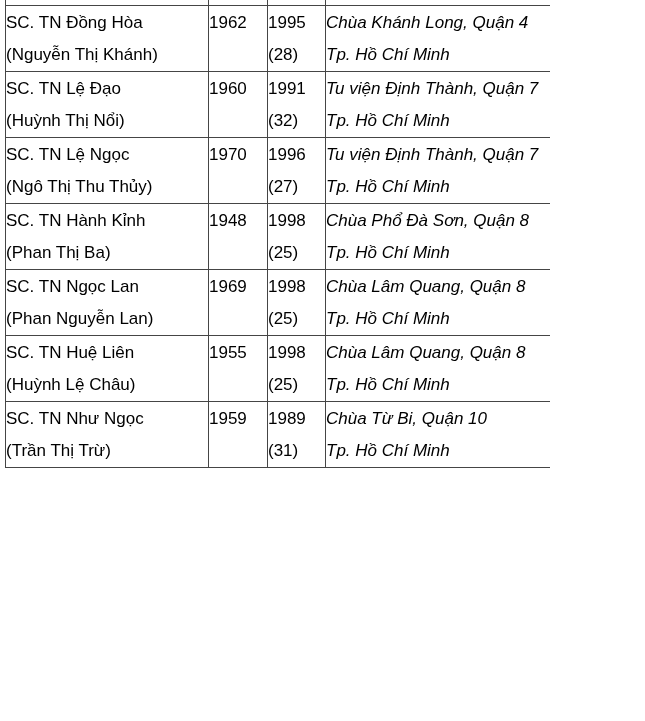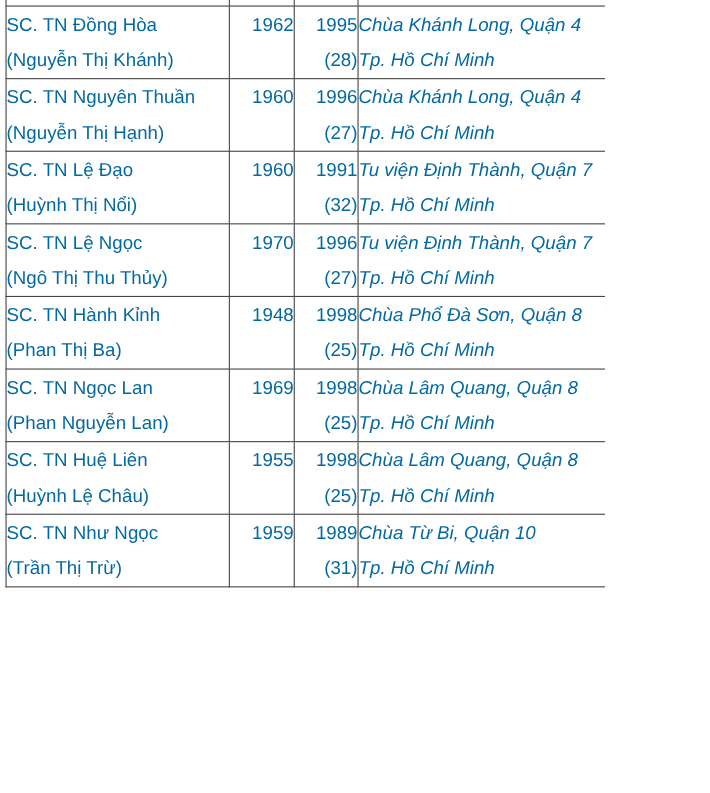--- a/index.html
+++ b/index.html
@@ -7,40 +7,40 @@
     padding: 0;
     background: #ffffff;
   }
   .viewport {
     position: relative;
     width: 550px;
     height: 721px;
     overflow: hidden;
     background: #ffffff;
     font-family: "Liberation Sans", "DejaVu Sans", sans-serif;
-    color: #0369a1;
+    color: #000000;
   }
   table.register {
     border-collapse: collapse;
     table-layout: fixed;
     margin-left: 5px;
     margin-top: -60px;
     width: 632px;
   }
   table.register td {
     border: 1.5px solid #454545;
     vertical-align: top;
     padding: 1px 0 0 0;
     overflow: hidden;
   }
   tr.data-row { height: 64.5px; }
   tr.stub-row-top { height: 64.5px; }
   td.cell-name { padding-left: 12px; }
   td.cell-loc  { padding-left: 11px; font-style: italic; }
-  td.cell-center { text-align: right; }
+  td.cell-center { text-align: left; }
   .l1, .l2 {
     line-height: 32px;
     font-size: 17px;
     white-space: nowrap;
   }
 </style>
 </head>
 <body>
 
 <div class="viewport">
@@ -71,37 +71,20 @@
       <div class="l1">1995</div>
       <div class="l2">(28)</div>
     </td>
     <td class="cell-loc">
       <div class="l1">Chùa Khánh Long, Quận 4</div>
       <div class="l2">Tp. Hồ Chí Minh</div>
     </td>
   </tr>
 
 
-  <tr class="data-row">
-    <td class="cell-name">
-      <div class="l1">SC. TN Nguyên Thuần</div>
-      <div class="l2">(Nguyễn Thị Hạnh)</div>
-    </td>
-    <td class="cell-center">
-      <div class="l1">1960</div>
-    </td>
-    <td class="cell-center">
-      <div class="l1">1996</div>
-      <div class="l2">(27)</div>
-    </td>
-    <td class="cell-loc">
-      <div class="l1">Chùa Khánh Long, Quận 4</div>
-      <div class="l2">Tp. Hồ Chí Minh</div>
-    </td>
-  </tr>
 
   <tr class="data-row">
     <td class="cell-name">
       <div class="l1">SC. TN Lệ Đạo</div>
       <div class="l2">(Huỳnh Thị Nổi)</div>
     </td>
     <td class="cell-center">
       <div class="l1">1960</div>
     </td>
     <td class="cell-center">

